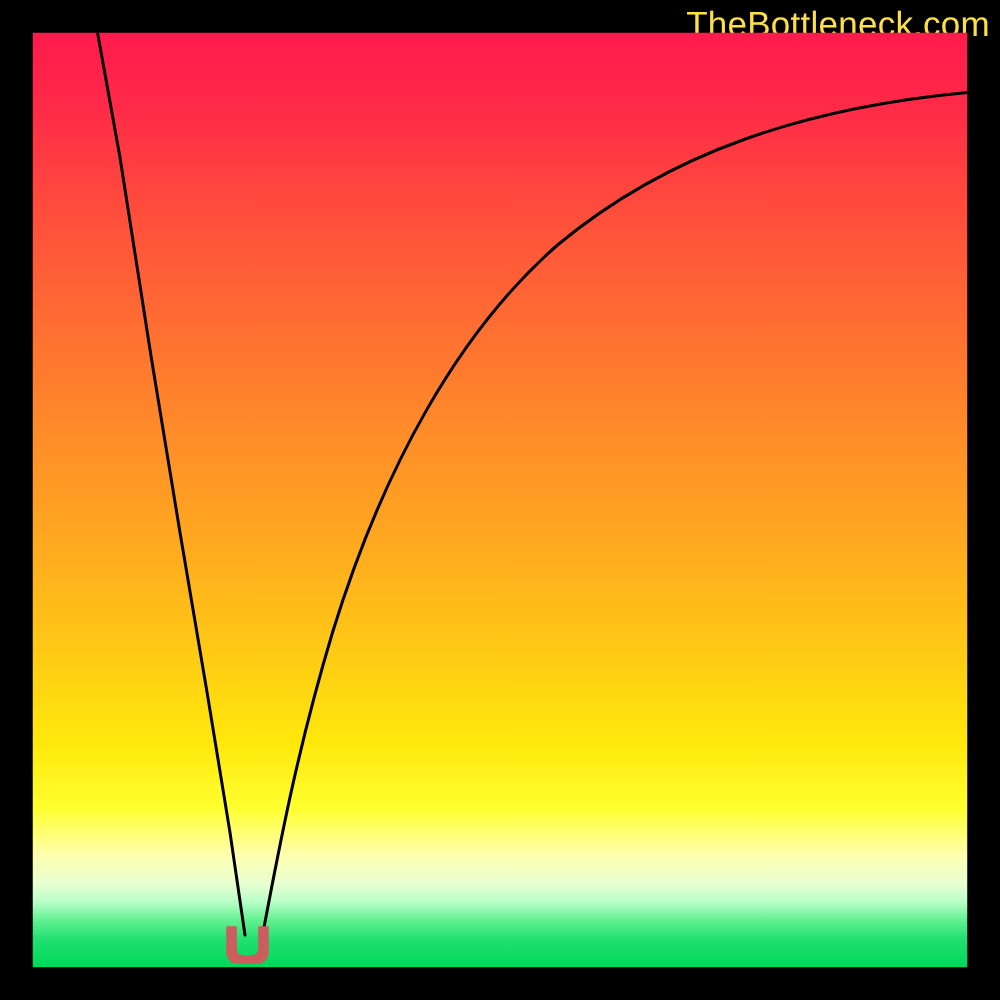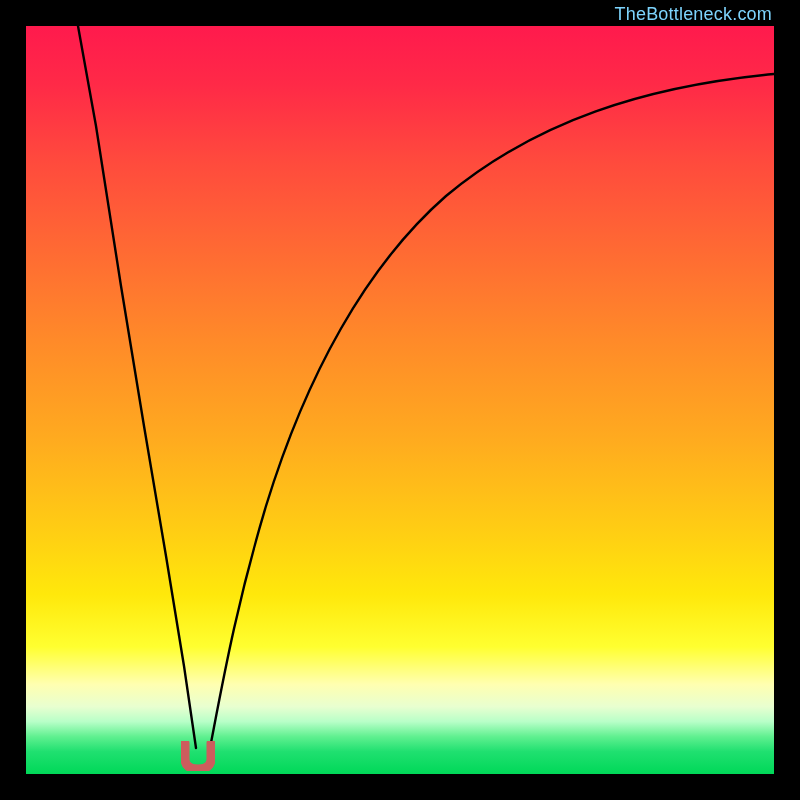--- a/index.html
+++ b/index.html
@@ -36,23 +36,23 @@
       #e8ffd0 91%,
       #b8ffc8 93%,
       #60f090 95%,
       #20e070 97%,
       #00d858 100%
     );
   }
   .attribution {
     position: absolute;
     top: 4px;
-    right: 28px;
-    color: #7dd3fc;
-    font-size: 18px;
+    right: 8px;
+    color: #fde047;
+    font-size: 28px;
     font-weight: 500;
     letter-spacing: 0.2px;
     user-select: none;
   }
   svg.curve {
     position: absolute;
     inset: 0;
   }
   .marker {
     position: absolute;

